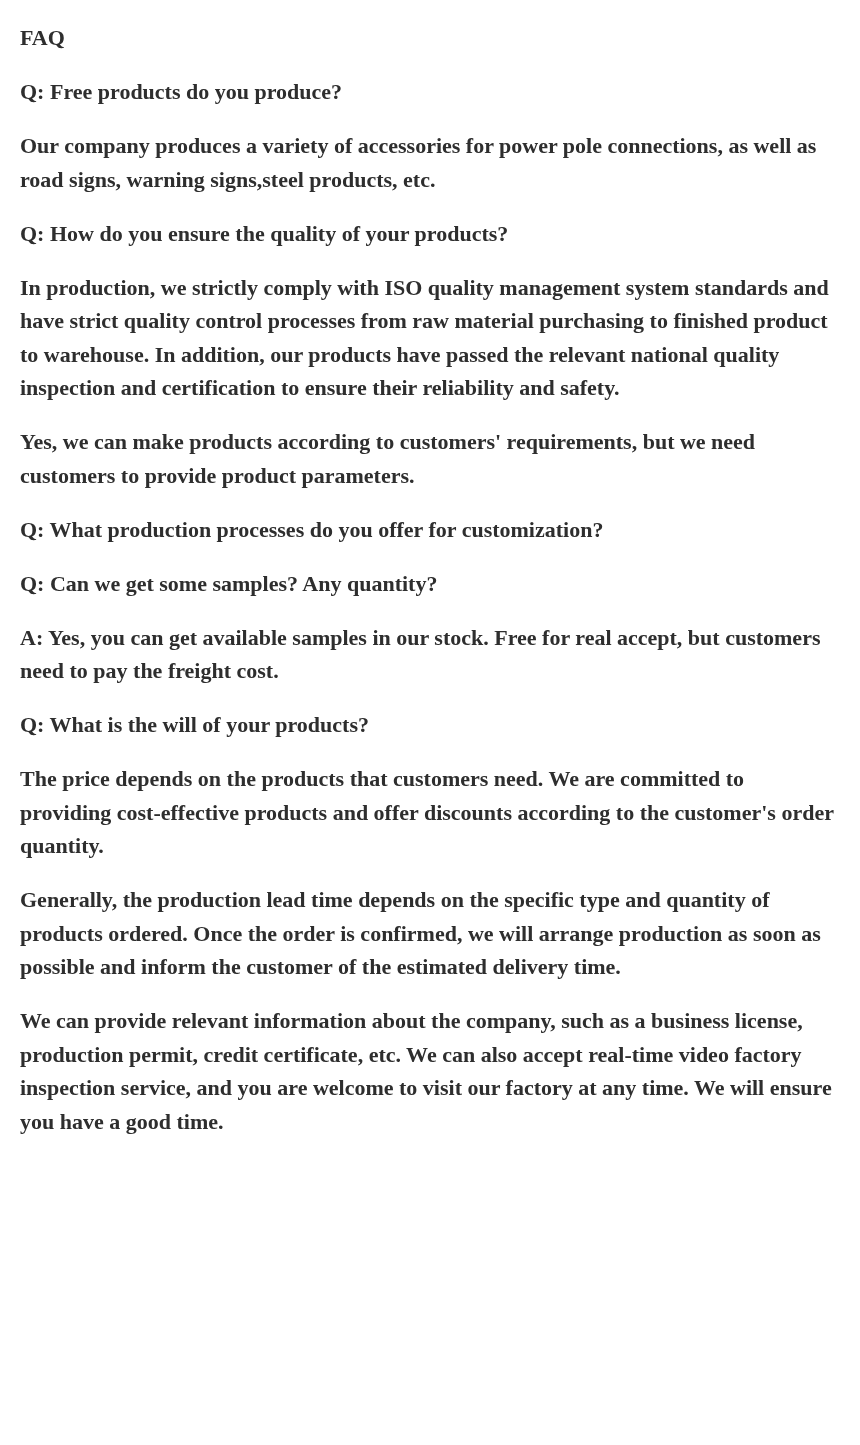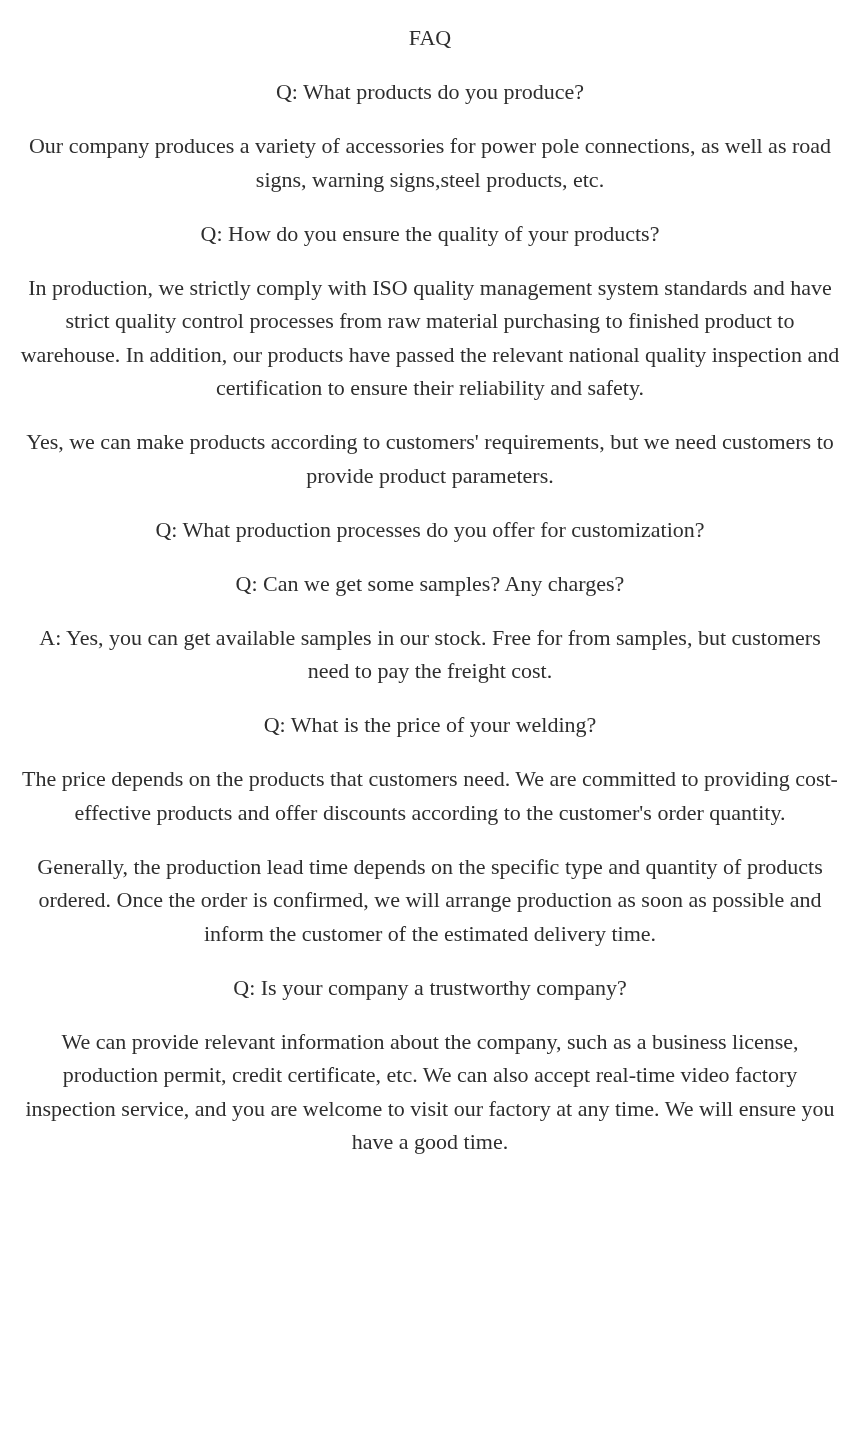--- a/index.html
+++ b/index.html
@@ -15,48 +15,47 @@
     background: #ffffff;
     font-family: "Liberation Serif", "DejaVu Serif", serif;
     font-size: 22px;
     line-height: 33.5px;
     color: #2e2e2e;
     overflow: hidden;
   }
   .page p {
     margin: 0 0 20.5px 0;
     padding: 0;
-    font-weight: 400;
-    text-align: center;
+    font-weight: 700;
+    text-align: left;
   }
   .faq-title {
     margin-bottom: 20.5px;
   }
 </style>
 </head>
 <body>
 
 <div class="page">
 
   <p class="faq-title">FAQ</p>
 
-  <p>Q: What products do you produce?</p>
+  <p>Q: Free products do you produce?</p>
   <p>Our company produces a variety of accessories for power pole connections, as well as road signs, warning signs,steel products, etc.</p>
 
   <p>Q: How do you ensure the quality of your products?</p>
   <p>In production, we strictly comply with ISO quality management system standards and have strict quality control processes from raw material purchasing to finished product to warehouse. In addition, our products have passed the relevant national quality inspection and certification to ensure their reliability and safety.</p>
 
   <p>Yes, we can make products according to customers' requirements, but we need customers to provide product parameters.</p>
 
   <p>Q: What production processes do you offer for customization?</p>
 
-  <p>Q: Can we get some samples? Any charges?</p>
-  <p>A: Yes, you can get available samples in our stock. Free for from samples, but customers need to pay the freight cost.</p>
+  <p>Q: Can we get some samples? Any quantity?</p>
+  <p>A: Yes, you can get available samples in our stock. Free for real accept, but customers need to pay the freight cost.</p>
 
-  <p>Q: What is the price of your welding?</p>
+  <p>Q: What is the will of your products?</p>
   <p>The price depends on the products that customers need. We are committed to providing cost-effective products and offer discounts according to the customer's order quantity.</p>
 
   <p>Generally, the production lead time depends on the specific type and quantity of products ordered. Once the order is confirmed, we will arrange production as soon as possible and inform the customer of the estimated delivery time.</p>
 
-  <p>Q: Is your company a trustworthy company?</p>
   <p>We can provide relevant information about the company, such as a business license, production permit, credit certificate, etc. We can also accept real-time video factory inspection service, and you are welcome to visit our factory at any time. We will ensure you have a good time.</p>
 
 </div>
 
 </body></html>

